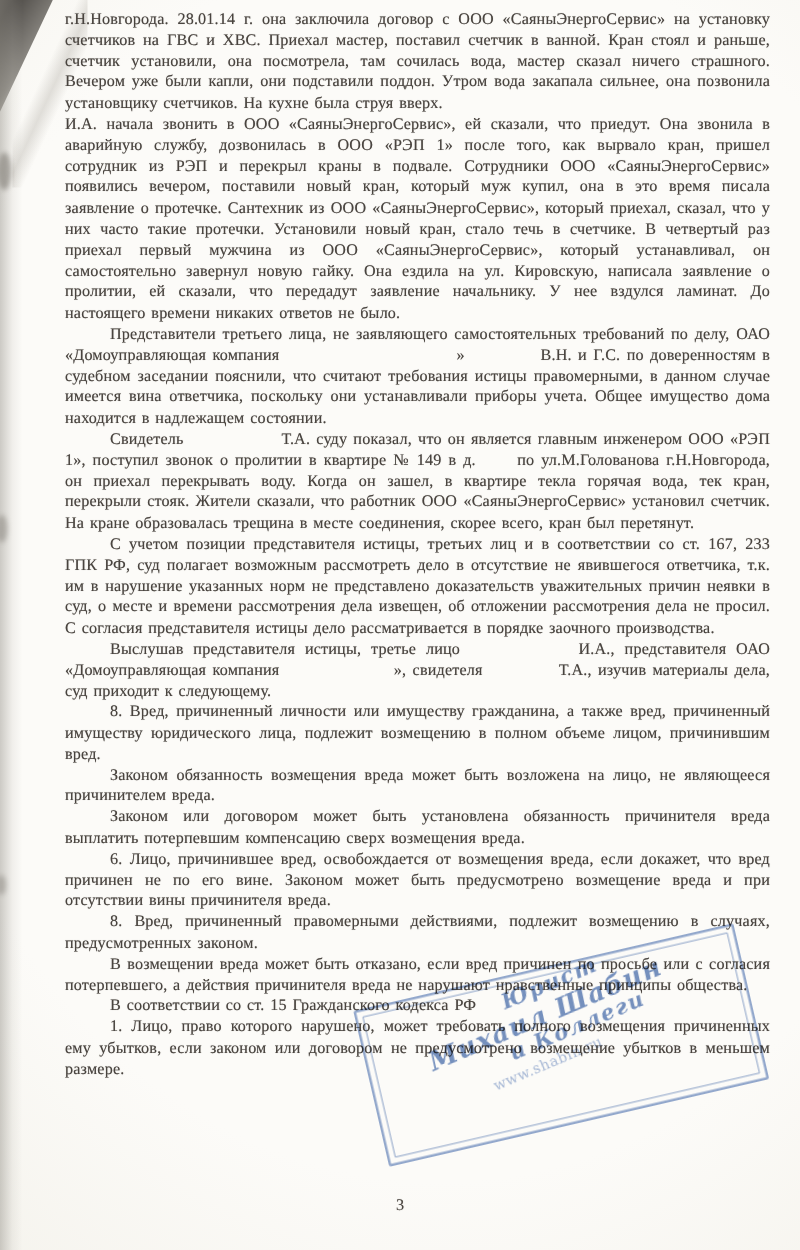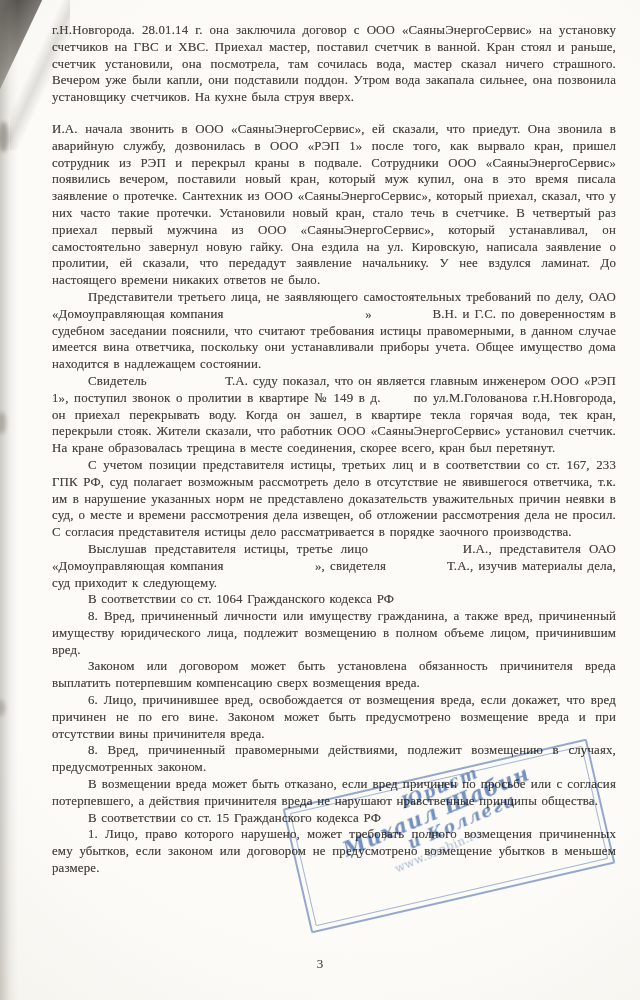--- a/index.html
+++ b/index.html
@@ -34,21 +34,21 @@
   }
   
   .content{
     position:absolute;left:52px;right:24px;top:7px;
     font-size:12.9px;line-height:16.8px;color:#49443f;
     text-align:justify;
     letter-spacing:.15px;word-spacing:1.2px;
     text-shadow:0 0 .6px rgba(73,68,63,.55);
   }
   .content p{margin:0;text-indent:36px;}
-  .content p.cont{text-indent:0;margin-top:15px;}
+  .content p.cont{text-indent:0;}
   .page-number{
     position:absolute;left:0;width:640px;top:956px;
     text-align:center;font-size:13px;color:#4d4843;
     text-shadow:0 0 .6px rgba(73,68,63,.5);
   }
   
   .stamp{
     position:absolute;left:293px;top:772px;width:308px;height:124px;
     transform:rotate(-13deg);
     border:2px solid rgba(108,138,192,.72);
@@ -91,22 +91,22 @@
   <div class="smudge s2"></div>
   <div class="smudge s3"></div>
 
   <div class="content">
     <p class="cont">г.Н.Новгорода. 28.01.14 г. она заключила договор с ООО «СаяныЭнергоСервис» на установку счетчиков на ГВС и ХВС. Приехал мастер, поставил счетчик в ванной. Кран стоял и раньше, счетчик установили, она посмотрела, там сочилась вода, мастер сказал ничего страшного. Вечером уже были капли, они подставили поддон. Утром вода закапала сильнее, она позвонила установщику счетчиков. На кухне была струя вверх.</p>
     <p class="cont">И.А. начала звонить в  ООО «СаяныЭнергоСервис», ей сказали, что приедут. Она звонила в аварийную службу, дозвонилась в ООО «РЭП 1» после того, как вырвало кран, пришел сотрудник из РЭП и перекрыл краны в подвале. Сотрудники ООО «СаяныЭнергоСервис» появились вечером, поставили новый кран, который муж купил, она в это время писала заявление о протечке. Сантехник из ООО «СаяныЭнергоСервис», который приехал, сказал, что у них часто такие протечки. Установили новый кран, стало течь в счетчике. В четвертый раз приехал первый мужчина из ООО «СаяныЭнергоСервис», который устанавливал, он самостоятельно завернул новую гайку. Она ездила на ул. Кировскую, написала заявление о пролитии, ей сказали, что передадут заявление начальнику. У нее вздулся ламинат. До настоящего времени никаких ответов не было.</p>
     <p>Представители третьего лица, не заявляющего самостоятельных требований по делу, ОАО «Домоуправляющая компания&nbsp;&nbsp;&nbsp;&nbsp;&nbsp;&nbsp;&nbsp;&nbsp;&nbsp;&nbsp;&nbsp;&nbsp;&nbsp;&nbsp;&nbsp;&nbsp;&nbsp;&nbsp;&nbsp;&nbsp;&nbsp;&nbsp;&nbsp;&nbsp;&nbsp;&nbsp;&nbsp;&nbsp;»&nbsp;&nbsp;&nbsp;&nbsp;&nbsp;&nbsp;&nbsp;&nbsp;&nbsp;&nbsp;&nbsp;&nbsp;В.Н. и Г.С. по доверенностям в судебном заседании пояснили, что считают требования истицы правомерными, в данном случае имеется вина ответчика, поскольку они устанавливали приборы учета. Общее имущество дома находится в надлежащем состоянии.</p>
     <p>Свидетель&nbsp;&nbsp;&nbsp;&nbsp;&nbsp;&nbsp;&nbsp;&nbsp;&nbsp;&nbsp;&nbsp;&nbsp;&nbsp;&nbsp;&nbsp;&nbsp;Т.А. суду показал, что он является главным инженером ООО «РЭП 1», поступил звонок о пролитии в квартире № 149 в д.&nbsp;&nbsp;&nbsp;&nbsp;&nbsp;&nbsp;по ул.М.Голованова г.Н.Новгорода, он приехал перекрывать воду. Когда он зашел, в квартире текла горячая вода, тек кран, перекрыли стояк. Жители сказали, что работник ООО «СаяныЭнергоСервис» установил счетчик. На кране образовалась трещина в месте соединения, скорее всего, кран был перетянут.</p>
     <p>С учетом позиции представителя истицы, третьих лиц и в соответствии со ст. 167, 233 ГПК РФ, суд полагает возможным рассмотреть дело в отсутствие не явившегося ответчика, т.к. им в нарушение указанных норм не представлено доказательств уважительных причин неявки в суд, о месте и времени рассмотрения дела извещен, об отложении рассмотрения дела не просил. С согласия представителя истицы дело рассматривается в порядке заочного производства.</p>
     <p>Выслушав представителя истицы, третье лицо&nbsp;&nbsp;&nbsp;&nbsp;&nbsp;&nbsp;&nbsp;&nbsp;&nbsp;&nbsp;&nbsp;&nbsp;И.А., представителя ОАО «Домоуправляющая компания&nbsp;&nbsp;&nbsp;&nbsp;&nbsp;&nbsp;&nbsp;&nbsp;&nbsp;&nbsp;&nbsp;&nbsp;&nbsp;&nbsp;&nbsp;&nbsp;&nbsp;&nbsp;», свидетеля&nbsp;&nbsp;&nbsp;&nbsp;&nbsp;&nbsp;&nbsp;&nbsp;&nbsp;&nbsp;&nbsp;&nbsp;Т.А., изучив материалы дела, суд приходит к следующему.</p>
-    <p>В соответствии со ст. 1064 Гражданского кодекса РФ</p>
     <p>8. Вред, причиненный личности или имуществу гражданина, а также вред, причиненный имуществу юридического лица, подлежит возмещению в полном объеме лицом, причинившим вред.</p>
+    <p>Законом обязанность возмещения вреда может быть возложена на лицо, не являющееся причинителем вреда.</p>
     <p>Законом или договором может быть установлена обязанность причинителя вреда выплатить потерпевшим компенсацию сверх возмещения вреда.</p>
     <p>6. Лицо, причинившее вред, освобождается от возмещения вреда, если докажет, что вред причинен не по его вине. Законом может быть предусмотрено возмещение вреда и при отсутствии вины причинителя вреда.</p>
     <p>8. Вред, причиненный правомерными действиями, подлежит возмещению в случаях, предусмотренных законом.</p>
     <p>В возмещении вреда может быть отказано, если вред причинен по просьбе или с согласия потерпевшего, а действия причинителя вреда не нарушают нравственные принципы общества.</p>
     <p>В соответствии со ст. 15 Гражданского кодекса РФ</p>
     <p>1. Лицо, право которого нарушено, может требовать полного возмещения причиненных ему убытков, если законом или договором не предусмотрено возмещение убытков в меньшем размере.</p>
   </div>
 
   <div class="stamp">
     <div class="stamp-text">

